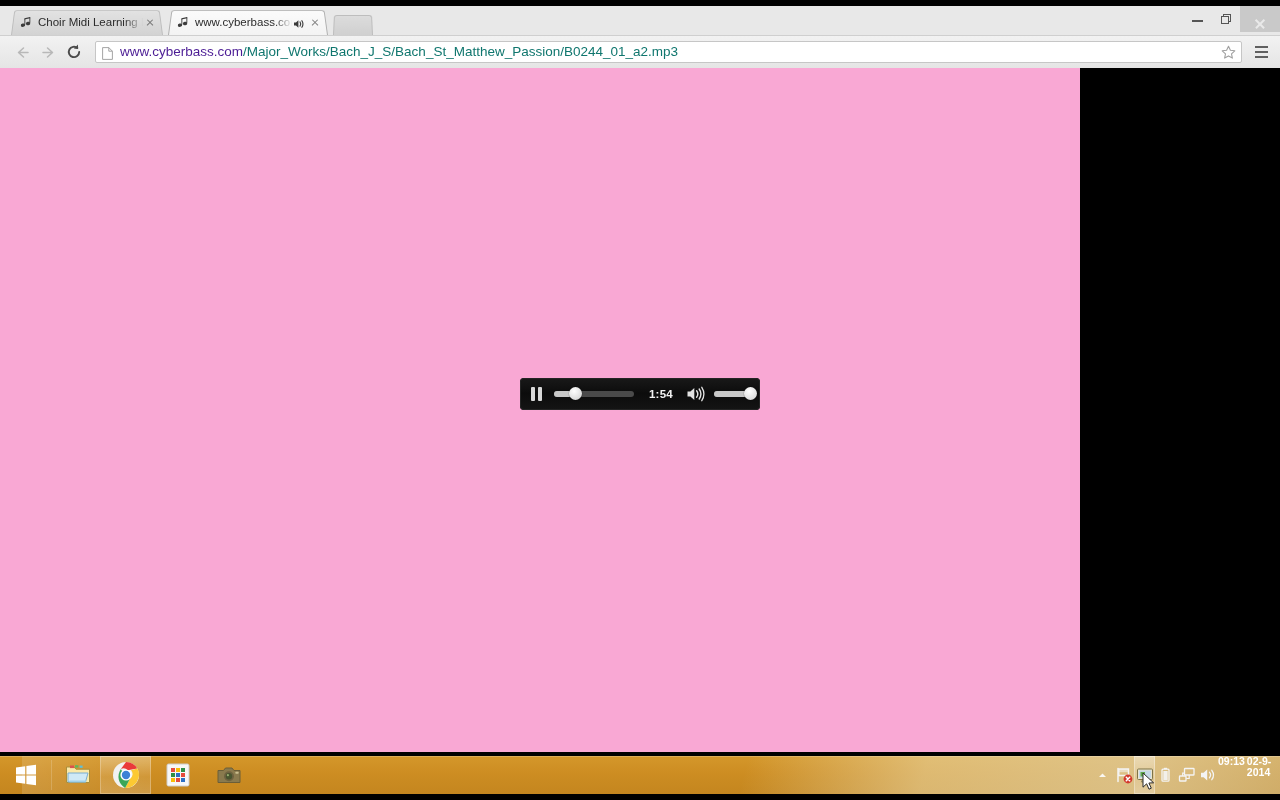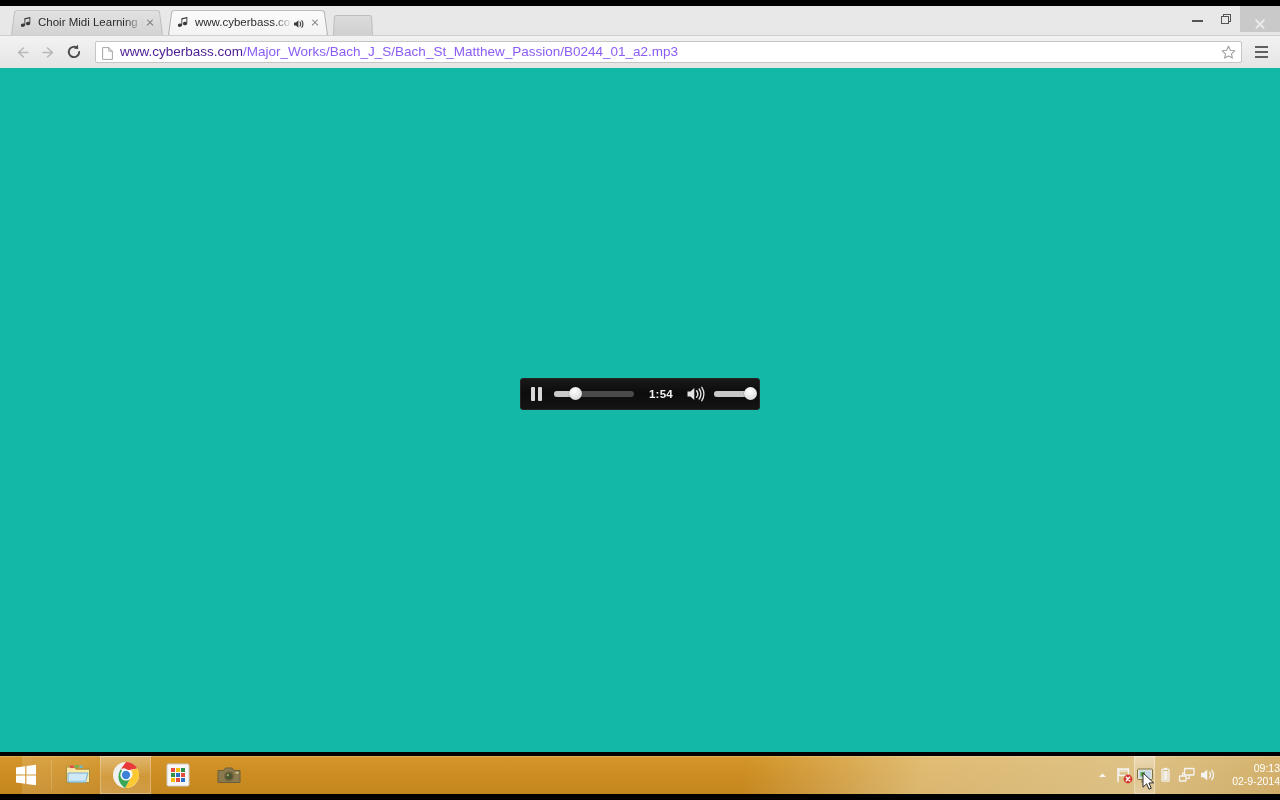--- a/index.html
+++ b/index.html
@@ -92,27 +92,27 @@
   .nav-back { margin-left:9px; }
 
   .omnibox {
     flex:1 1 auto; height:22px; margin:0 6px 0 8px;
     background:#fff; border:1px solid #c6c6c6; border-radius:2px;
     display:flex; align-items:center; padding:0 4px 0 6px;
   }
   .page-icon { width:11px; height:13px; flex:0 0 11px; margin-right:7px; }
   .url { font-size:13.5px; line-height:16px; white-space:nowrap; overflow:hidden; }
   .url .host { color:#4c1d95; }
-  .url .path { color:#8b5cf6; }
+  .url .path { color:#0f766e; }
   .star { flex:0 0 17px; width:17px; height:17px; margin-left:auto; }
   .menu-btn { width:27px; height:26px; display:flex; flex-direction:column; justify-content:center; align-items:center; gap:2.6px; margin-right:5px; }
   .menu-btn i { display:block; width:13px; height:2px; background:#606060; }
 
   
-  .content { position:absolute; left:0; top:68px; width:1280px; height:684px; background:#14b8a6;text-decoration:underline; }
+  .content { position:absolute; left:0; top:68px; width:1080px; height:684px; background:#f9a8d4;text-decoration:underline; }
 
   
   .player {
     position:absolute; left:520px; top:310px;
     width:240px; height:32px;
     background:linear-gradient(180deg,#191919 0%,#0c0c0c 48%,#141414 100%);
     border-radius:4px;
     display:flex; align-items:center;
     box-shadow:0 0 0 1px #242424 inset;
   }
@@ -174,23 +174,23 @@
   }
   .tb-sep { position:absolute; top:4px; width:1px; height:30px; background:rgba(255,255,255,.18); }
 
   .tray { position:absolute; right:0; top:0; height:38px; display:flex; align-items:center; }
   .tray-ico { width:21px; height:38px; display:flex; align-items:center; justify-content:center; position:relative; }
   .tray-ico-hl {
     background:linear-gradient(180deg, rgba(255,255,255,.38), rgba(255,255,255,.12) 60%, rgba(255,255,255,.24));
     box-shadow:0 0 0 1px rgba(255,255,255,.32) inset;
   }
   .clock {
-    width:62px; height:38px; display:flex; flex-direction:column;
-    align-items:flex-end; justify-content:center; gap:2px;
-    font-size:10.5px; color:#ffffff; line-height:11px;
+    width:62px; height:38px; display:flex; 
+    align-items:flex-start; justify-content:center; gap:2px;
+    font-size:10.5px; color:#ffffff; line-height:11px;font-weight:bold;
   }
   .cursor { position:absolute; left:1142px; top:772px; width:14px; height:20px; pointer-events:none; }
 
   .bottom-black { position:absolute; left:0; top:794px; width:1280px; height:6px; background:#000; }
 </style>
 </head>
 <body>
 
 <div class="top-strip"></div>
 

